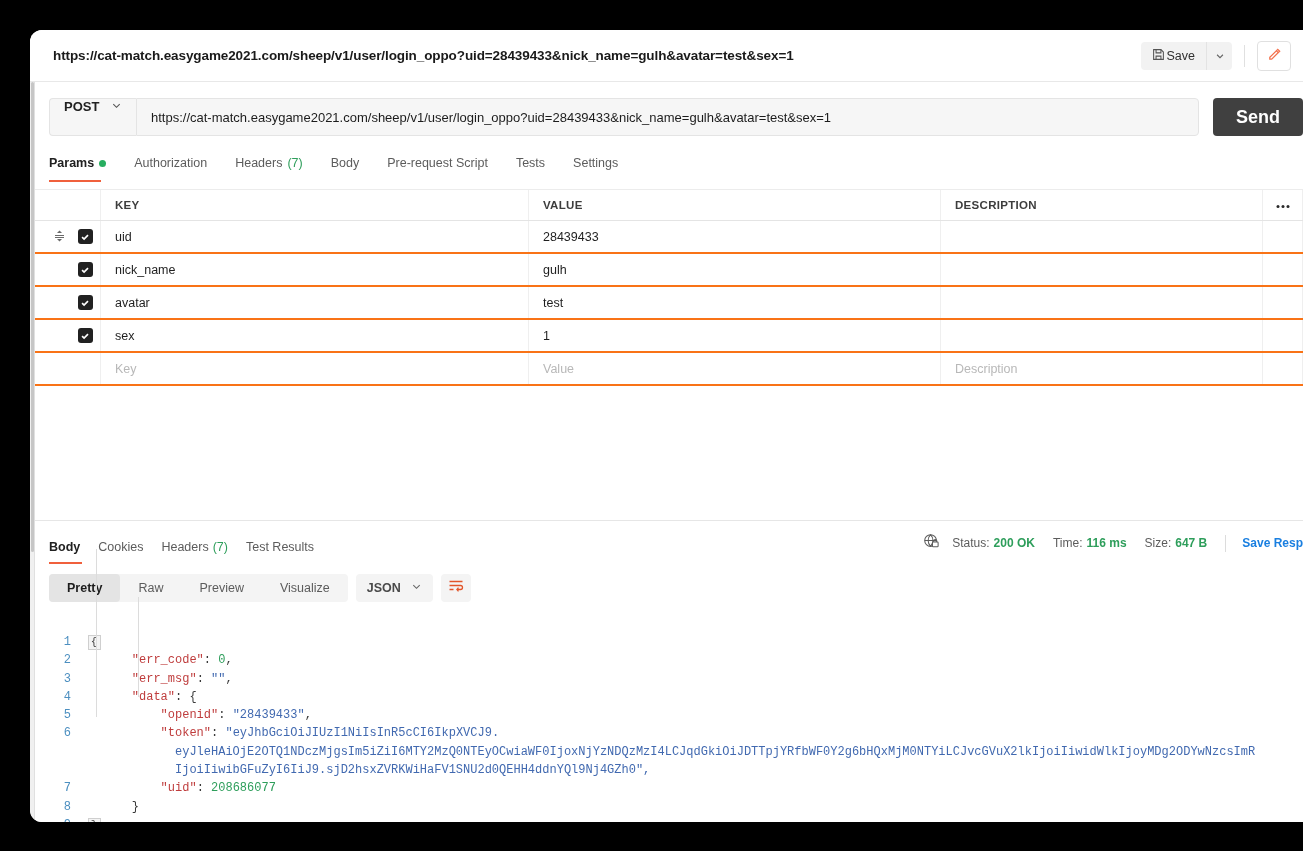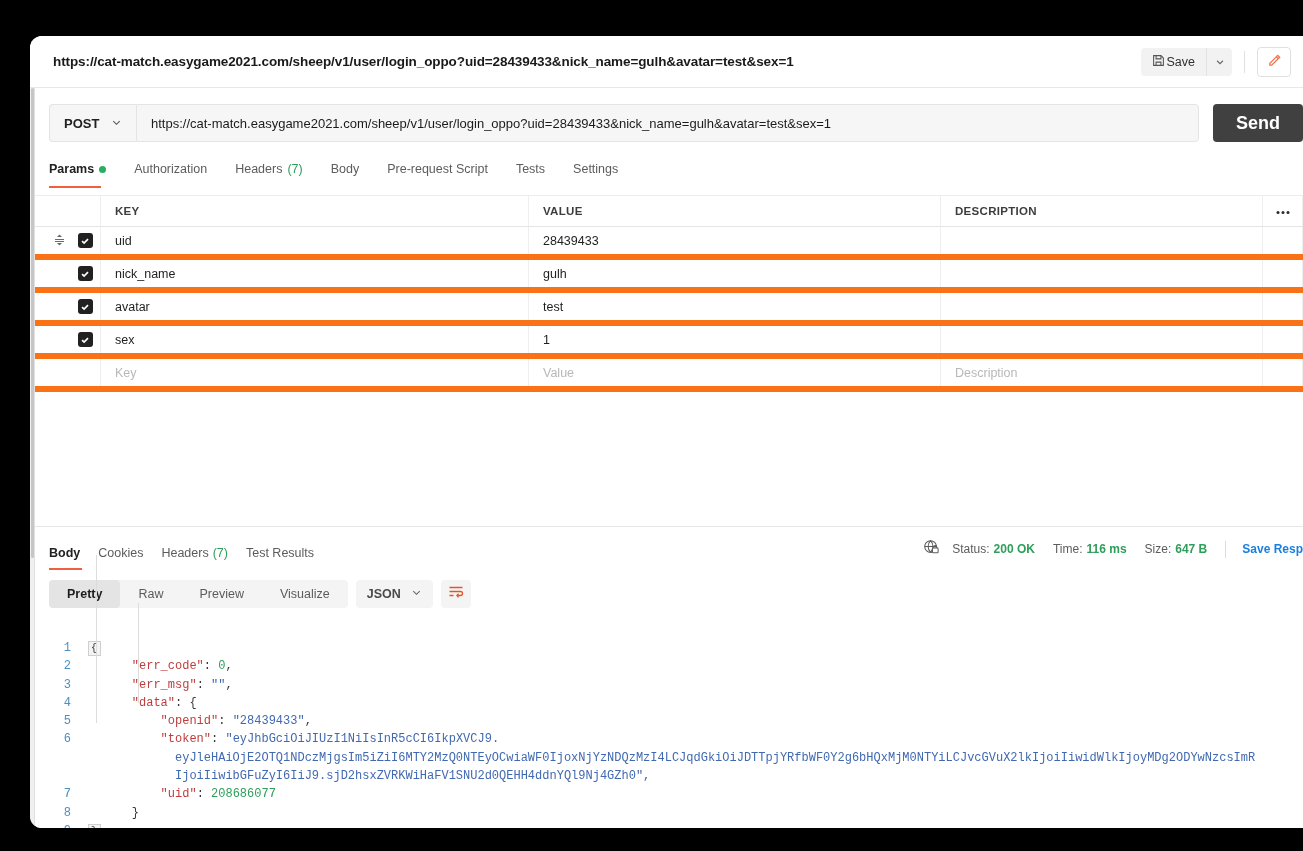--- a/index.html
+++ b/index.html
@@ -4,21 +4,21 @@
 <style>
   * { box-sizing: border-box; margin: 0; padding: 0; }
   html, body {
     width: 1303px; height: 851px;
     background: #000000;
     font-family: "Liberation Sans", sans-serif;
     overflow: hidden;
   }
   .window {
     position: absolute;
-    left: 30px; top: 36px;
+    left: 30px; top: 30px;
     width: 1273px; height: 792px;
     background: #ffffff;
     border-radius: 12px 0 0 12px;
     overflow: hidden;
   }
   
   .titlebar {
     position: relative;
     height: 52px;
     background: #ffffff;
@@ -76,21 +76,21 @@
     position: relative;
     margin: 16px 0 0 19px;
     display: flex; align-items: center;
     height: 38px;
   }
   .method {
     width: 123px; height: 38px;
     background: #f6f6f6;
     border: 1px solid #e4e4e4; border-right: none;
     border-radius: 4px 0 0 4px;
-    display: flex; align-items: center; justify-content: space-between;
+    display: flex; align-items: flex-start; justify-content: space-between;
     padding: 0 14px;
     font-size: 13px; font-weight: bold; color: #212121;
     cursor: pointer;
   }
   .urlinput {
     flex: 0 0 1063px; height: 38px;
     background: #f6f6f6;
     border: 1px solid #e4e4e4;
     border-radius: 0 4px 4px 0;
     display: flex; align-items: center;
@@ -138,21 +138,21 @@
     margin: 18px 0 0 49px;
     font-size: 12.5px; color: #2a2a2a;
   }
   .table {
     margin-top: 12px;
     border-top: 1px solid #ececec;
     font-size: 12.5px;
   }
   .trow {
     display: flex; align-items: stretch;
-    border-bottom: 6px solid #f97316;
+    border-bottom: 2px solid #f97316;
     min-height: 33px;
   }
   .trow.head { min-height: 31px; border-bottom: 1px solid #e4e4e4; }
   .c-handle {
     width: 36px; display: flex; align-items: center;
     justify-content: flex-end; padding-right: 5px;
     margin-left: 5px;
   }
   .c-check {
     width: 31px; display: flex; align-items: center; justify-content: center;

